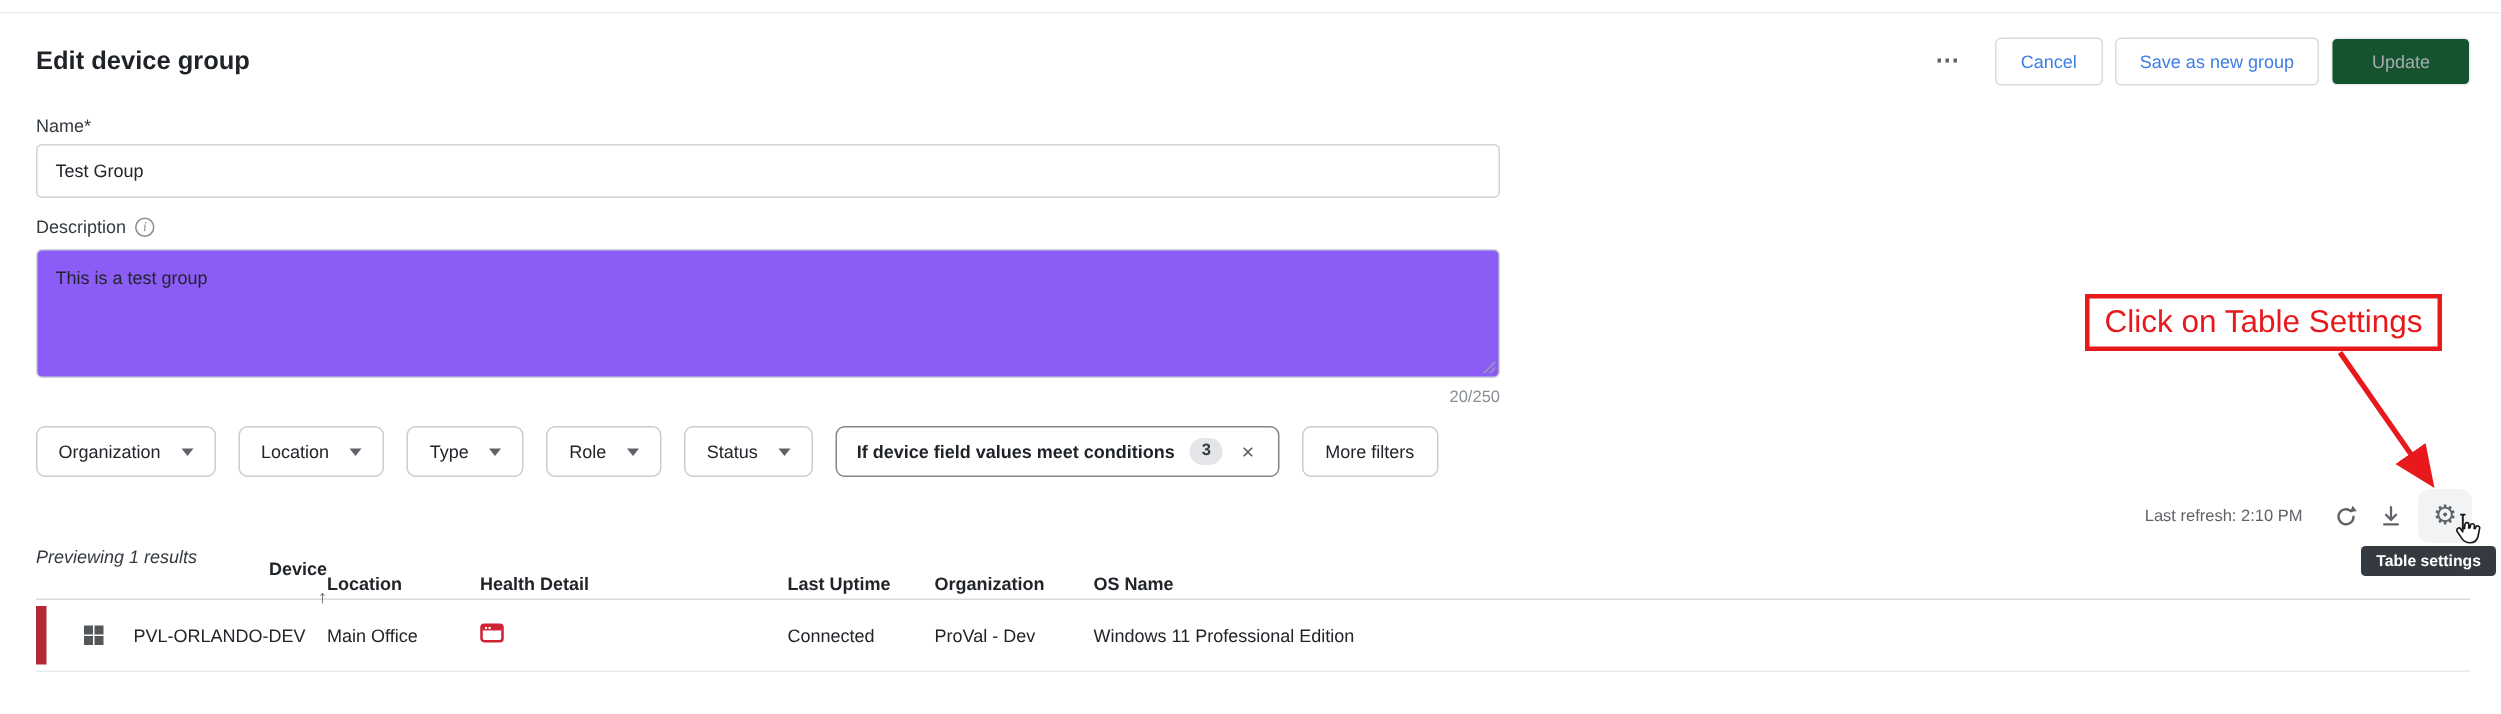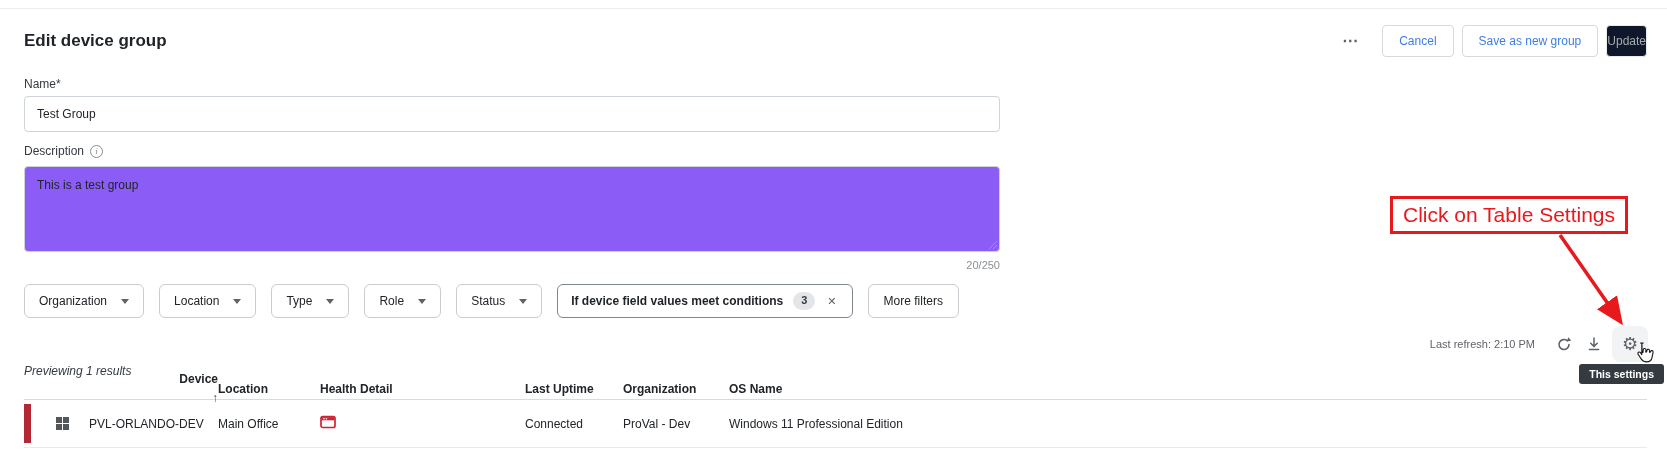--- a/index.html
+++ b/index.html
@@ -10,21 +10,21 @@
   }
   .hairline { position:absolute; top:8px; left:0; right:0; height:1px; background:#ecedef; }
 
   
   .page-title { position:absolute; left:24px; top:31px; font-size:17px; font-weight:700; color:#1f2327; }
   .actions { position:absolute; right:20px; top:25px; display:flex; align-items:center; height:32px; }
   .more-dots { color:#5f6368; font-size:16px; font-weight:700; letter-spacing:2px; margin-right:20px; cursor:pointer; line-height:1; padding:4px 2px; }
   .btn { height:32px; border-radius:4px; font-size:12px; font-family:inherit; display:inline-flex; align-items:center; justify-content:center; cursor:pointer; }
   .btn-outline { background:#fff; border:1px solid #d6d9dd; color:#3d7de4; padding:0 16px; }
   .btn + .btn { margin-left:8px; }
-  .btn-disabled { background:#0f172a; border:1px solid #e9ebee; color:#a7acb1; padding:0 0; cursor:default; }
+  .btn-disabled { background:#14532d; border:1px solid #e9ebee; color:#a7acb1; padding:0 26px; cursor:default; }
 
   
   .field-label { position:absolute; left:24px; font-size:12px; color:#343a40; display:flex; align-items:center; gap:6px; }
   .name-label { top:77px;text-align:center; }
   .desc-label { top:144px; }
   .info-badge { width:13px; height:13px; border:1px solid #868e96; border-radius:50%; color:#868e96;
     font-size:9px; display:inline-flex; align-items:center; justify-content:center; font-style:italic; font-family:"Liberation Serif", serif; cursor:pointer; }
   .text-input { position:absolute; left:24px; top:96px; width:976px; height:36px; border:1px solid #ced4da; border-radius:4px;
     padding:11px 12px; font-size:12px; font-family:inherit; color:#212529; outline:none; background:#fff; }
   .textarea-wrap { position:absolute; left:24px; top:166px; width:976px; height:86px; }
@@ -190,21 +190,21 @@
           <circle cx="4" cy="3.7" r="0.8" fill="#ffffff"></circle>
           <circle cx="6.4" cy="3.7" r="0.8" fill="#ffffff"></circle>
         </svg>
       </div>
       <div class="td">Connected</div>
       <div class="td">ProVal - Dev</div>
       <div class="td">Windows 11 Professional Edition</div>
     </div>
   </div>
 
-  <div class="tooltip">This settings</div>
+  <div class="tooltip">Table settings</div>
 
   <div class="annotation-box">
     <span class="annotation-text">Click on Table Settings</span>
   </div>
   <svg class="arrow-svg" width="290" height="200" viewBox="0 0 290 200">
     <defs>
       <marker id="ah" markerWidth="9" markerHeight="8" refX="6.5" refY="3.5" orient="auto">
         <polygon points="0 0, 8 3.5, 0 7" fill="#e8191c"></polygon>
       </marker>
     </defs>

